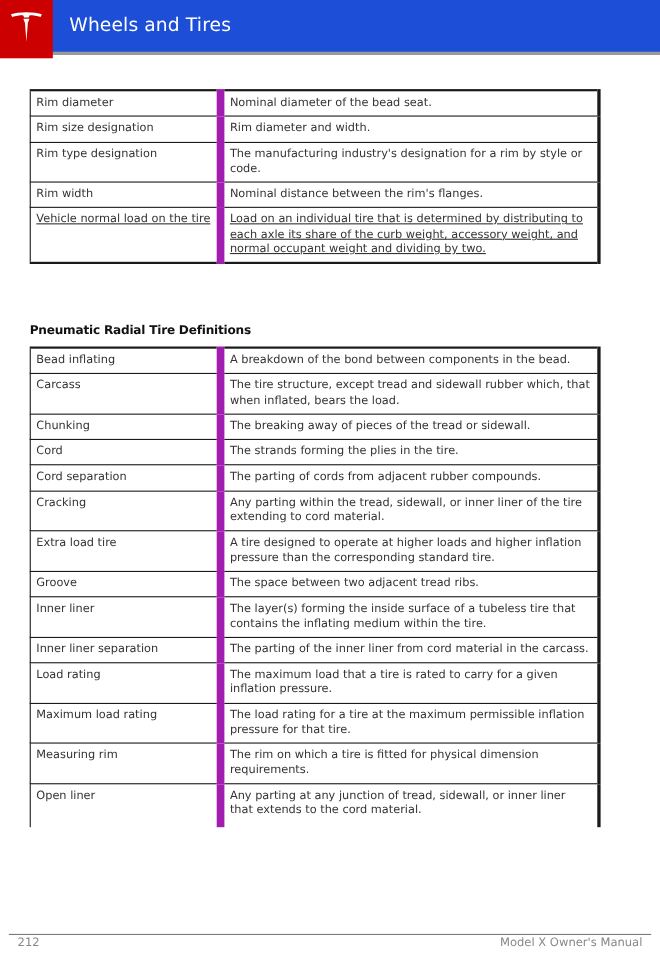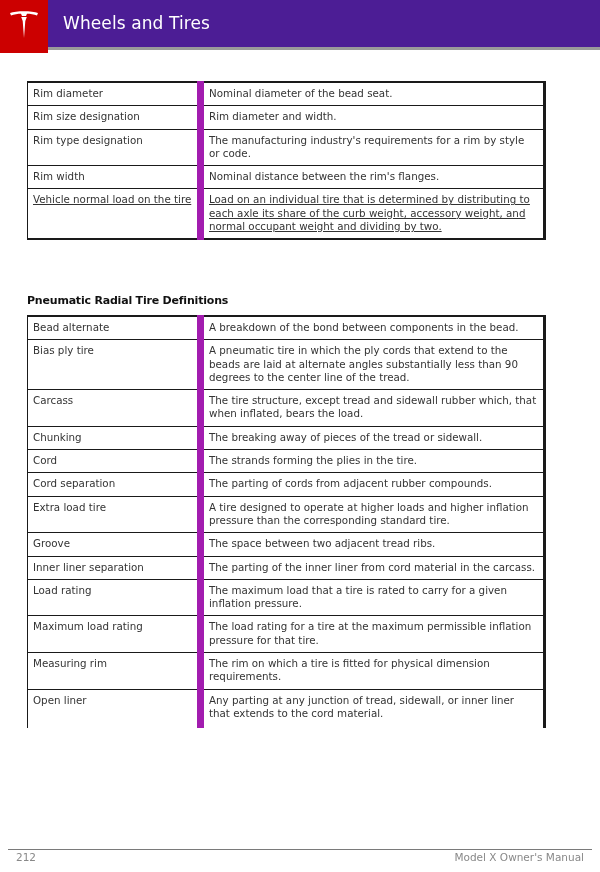--- a/index.html
+++ b/index.html
@@ -1,19 +1,19 @@
 <!DOCTYPE html>
 <html><head>
   <meta charset="utf-8">
   <style>
     * { box-sizing: border-box; margin: 0; padding: 0; }
     html, body { width: 600px; height: 872px; background: #ffffff; overflow: hidden; }
     body { position: relative; font-family: "DejaVu Sans", sans-serif; color: #2a2a2a; }
 
-    .header { position: absolute; left: 0; top: 0; width: 600px; height: 50px; background: #4c1d95; border-bottom: 3px solid #9a9a9a; }
+    .header { position: absolute; left: 0; top: 0; width: 600px; height: 50px; background: #1d4ed8; border-bottom: 3px solid #9a9a9a; }
     .logo-box { position: absolute; left: 0; top: 0; width: 48px; height: 53px; background: #cc0000; }
     .logo-box svg { position: absolute; left: 8px; top: 10px; }
     .header-title { position: absolute; left: 63px; top: 13px; font-size: 17px; color: #ffffff; letter-spacing: 0.1px; }
 
     table.defs { position: absolute; left: 27px; width: 519px; border-collapse: collapse; table-layout: fixed; }
     table.defs td { border: 1.5px solid #1a1a1a; font-size: 10.3px; line-height: 13.3px; padding: 4px 5px 5px 5px; vertical-align: top; color: #333; }
     table.defs td.term { width: 173px; }
     table.defs td.def { border-left: 7px solid #a21caf; }
     table.defs td.last { border-right: 3px solid #1a1a1a; }
     #table1 { top: 81px; }
@@ -47,68 +47,72 @@
       <tr>
         <td class="term">Rim diameter</td>
         <td class="def last">Nominal diameter of the bead seat.</td>
       </tr>
       <tr>
         <td class="term">Rim size designation</td>
         <td class="def last">Rim diameter and width.</td>
       </tr>
       <tr>
         <td class="term">Rim type designation</td>
-        <td class="def last">The manufacturing industry's requirements for a rim by style or code.</td>
+        <td class="def last">The manufacturing industry's designation for a rim by style or code.</td>
       </tr>
       <tr>
         <td class="term">Rim width</td>
         <td class="def last">Nominal distance between the rim's flanges.</td>
       </tr>
       <tr>
         <td class="term">Vehicle normal load on the tire</td>
         <td class="def last">Load on an individual tire that is determined by distributing to each axle its share of the curb weight, accessory weight, and normal occupant weight and dividing by two.</td>
       </tr>
     </tbody>
 </table>
 
 <div class="section-heading">Pneumatic Radial Tire Definitions</div>
 
 <table class="defs" id="table2">
   <tbody id="t2body">
       <tr>
-        <td class="term">Bead alternate</td>
+        <td class="term">Bead inflating</td>
         <td class="def last">A breakdown of the bond between components in the bead.</td>
-      </tr>
-      <tr>
-        <td class="term">Bias ply tire</td>
-        <td class="def last">A pneumatic tire in which the ply cords that extend to the beads are laid at alternate angles substantially less than 90 degrees to the center line of the tread.</td>
       </tr>
       <tr>
         <td class="term">Carcass</td>
         <td class="def last">The tire structure, except tread and sidewall rubber which, that when inflated, bears the load.</td>
       </tr>
       <tr>
         <td class="term">Chunking</td>
         <td class="def last">The breaking away of pieces of the tread or sidewall.</td>
       </tr>
       <tr>
         <td class="term">Cord</td>
         <td class="def last">The strands forming the plies in the tire.</td>
       </tr>
       <tr>
         <td class="term">Cord separation</td>
         <td class="def last">The parting of cords from adjacent rubber compounds.</td>
       </tr>
       <tr>
+        <td class="term">Cracking</td>
+        <td class="def last">Any parting within the tread, sidewall, or inner liner of the tire extending to cord material.</td>
+      </tr>
+      <tr>
         <td class="term">Extra load tire</td>
         <td class="def last">A tire designed to operate at higher loads and higher inflation pressure than the corresponding standard tire.</td>
       </tr>
       <tr>
         <td class="term">Groove</td>
         <td class="def last">The space between two adjacent tread ribs.</td>
+      </tr>
+      <tr>
+        <td class="term">Inner liner</td>
+        <td class="def last">The layer(s) forming the inside surface of a tubeless tire that contains the inflating medium within the tire.</td>
       </tr>
       <tr>
         <td class="term">Inner liner separation</td>
         <td class="def last">The parting of the inner liner from cord material in the carcass.</td>
       </tr>
       <tr>
         <td class="term">Load rating</td>
         <td class="def last">The maximum load that a tire is rated to carry for a given inflation pressure.</td>
       </tr>
       <tr>

